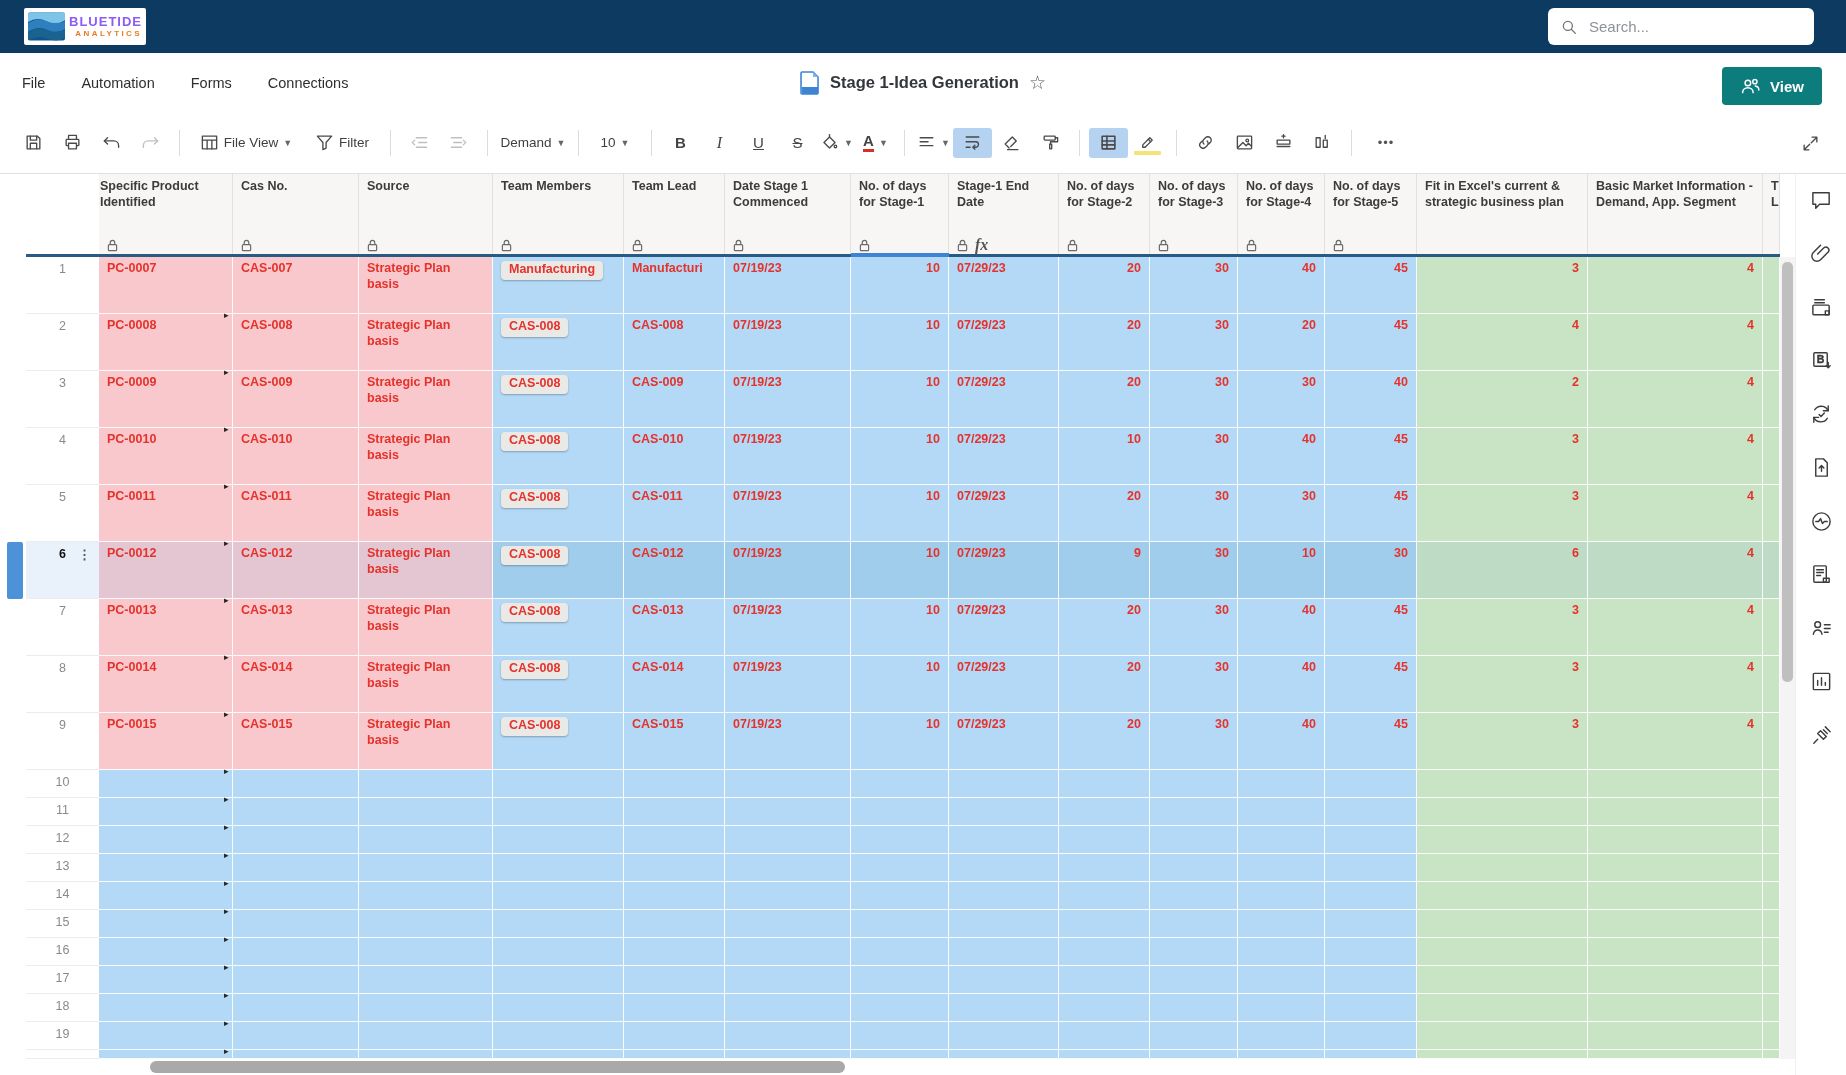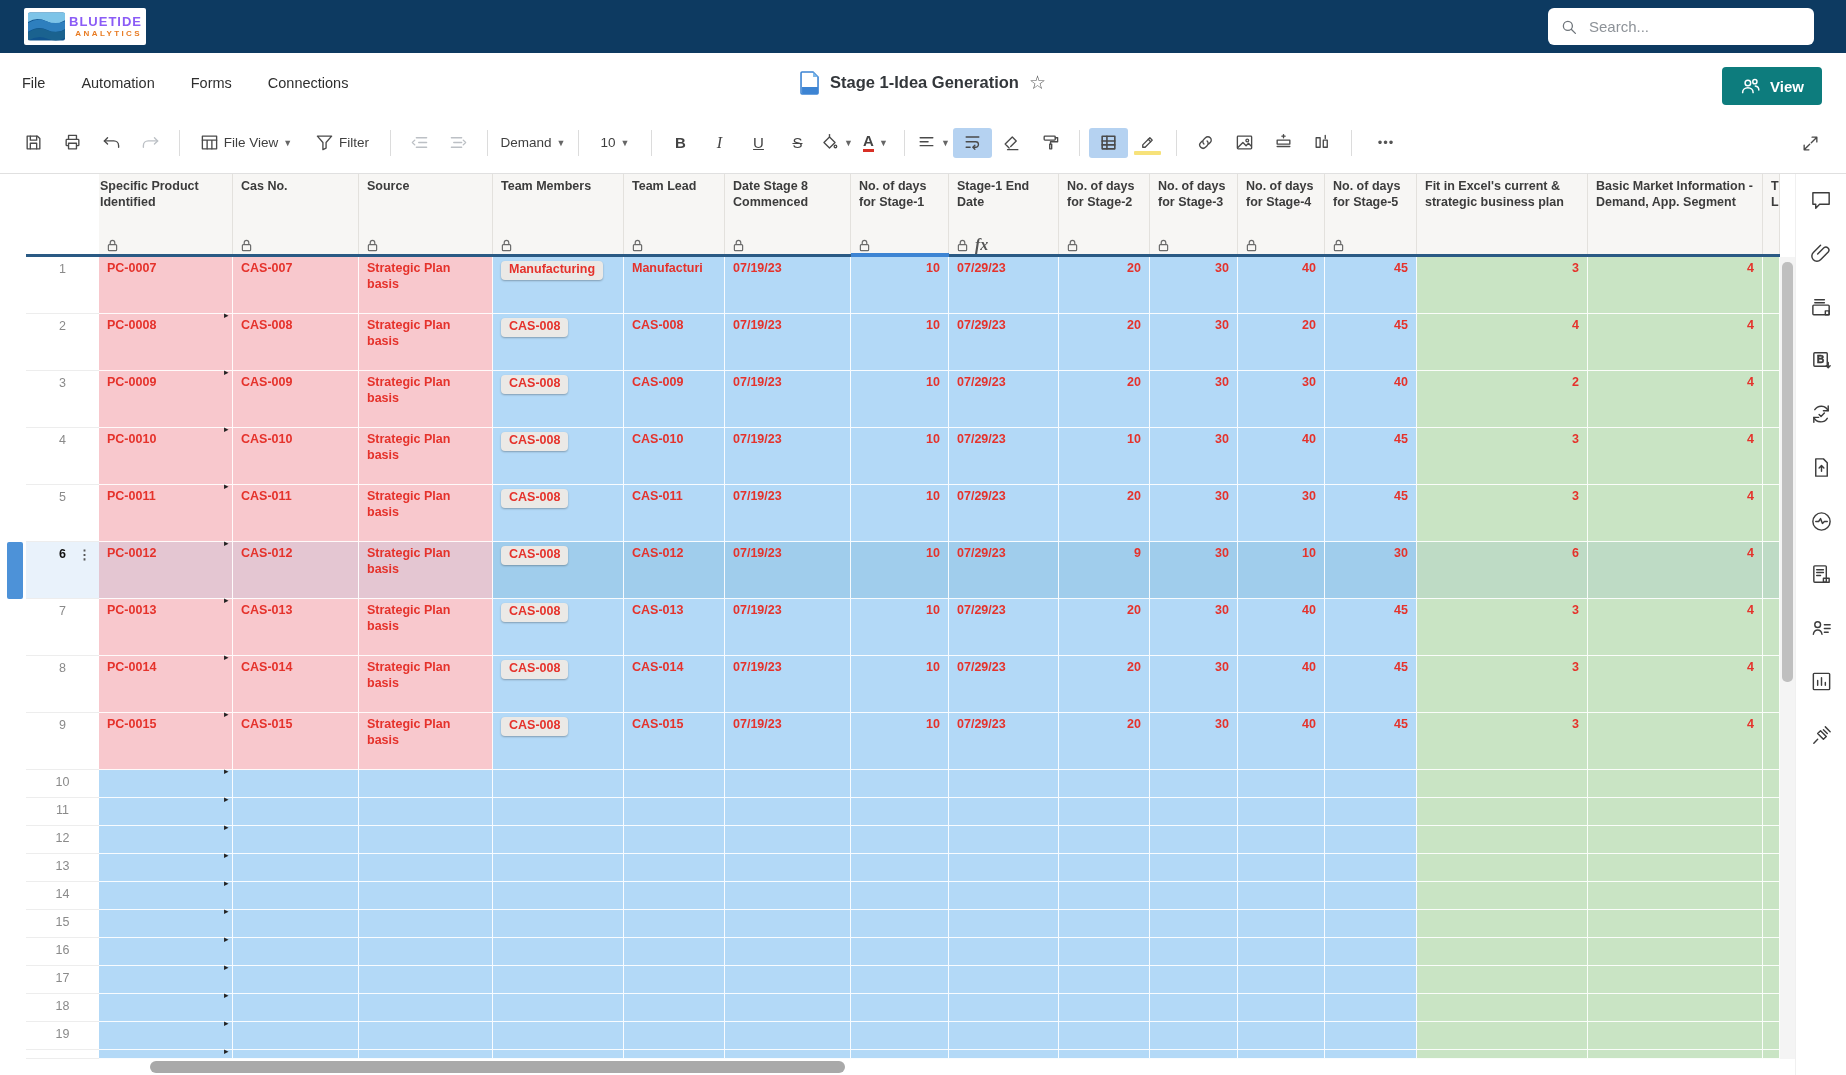--- a/index.html
+++ b/index.html
@@ -352,21 +352,21 @@
         <div class="hcell" style="width: 101px;">
           <div class="hlabel">Team Lead</div>
           <div class="hlockrow">
             <svg class="lk" viewBox="0 0 12 14">
               <rect x="1.5" y="6" width="9" height="6.5" rx="1"></rect>
               <path d="M3.5 6V4a2.5 2.5 0 015 0v2"></path>
             </svg>
           </div>
         </div>
         <div class="hcell" style="width: 126px;">
-          <div class="hlabel">Date Stage 8 Commenced</div>
+          <div class="hlabel">Date Stage 1 Commenced</div>
           <div class="hlockrow">
             <svg class="lk" viewBox="0 0 12 14">
               <rect x="1.5" y="6" width="9" height="6.5" rx="1"></rect>
               <path d="M3.5 6V4a2.5 2.5 0 015 0v2"></path>
             </svg>
           </div>
         </div>
         <div class="hcell" style="width: 98px;">
           <div class="hlabel">No. of days for Stage-1</div>
           <div class="hlockrow">

